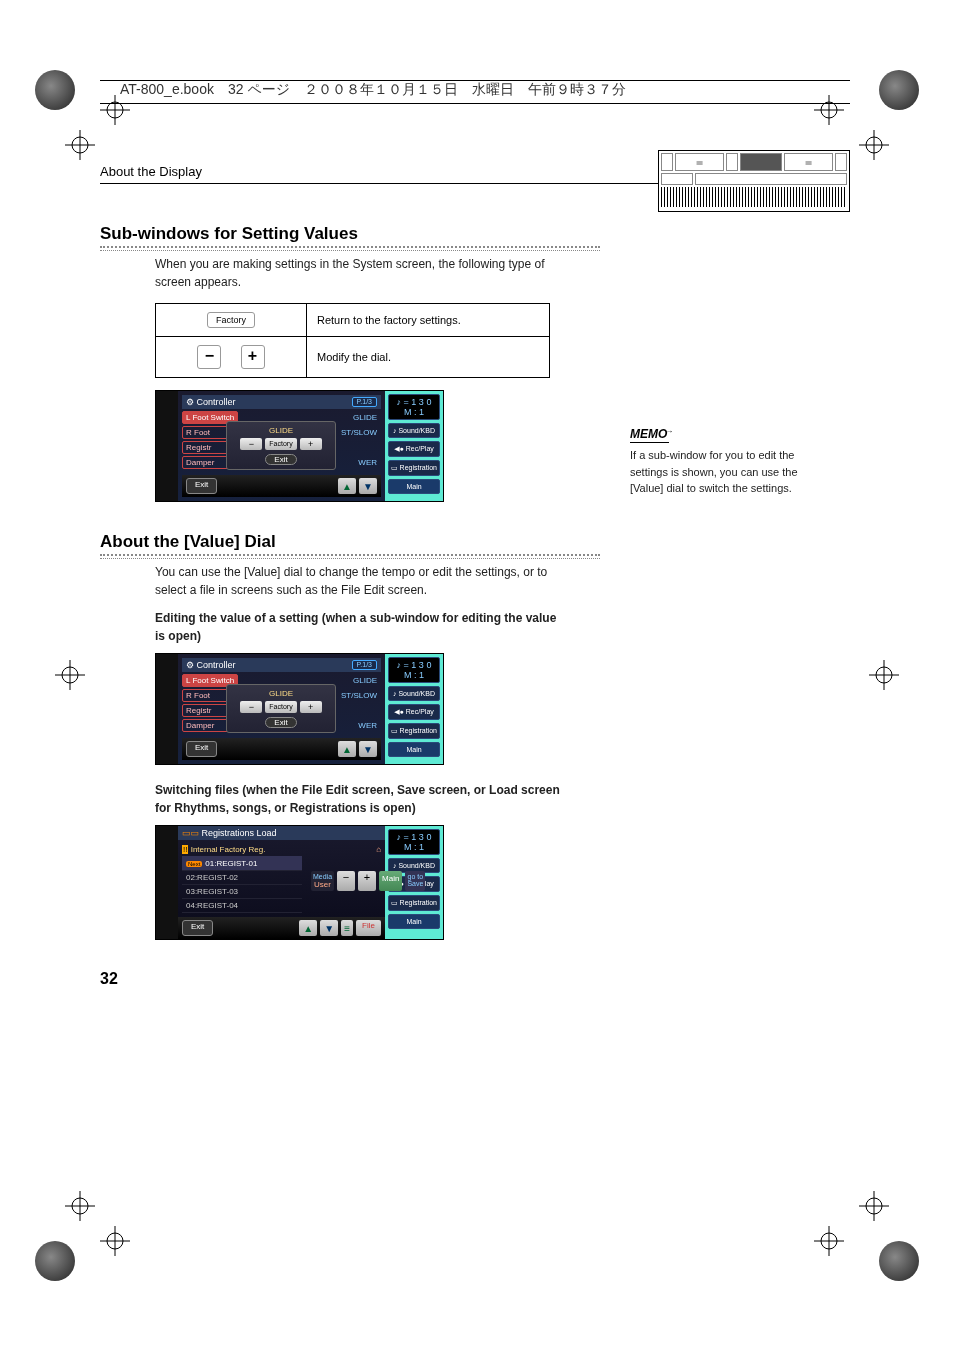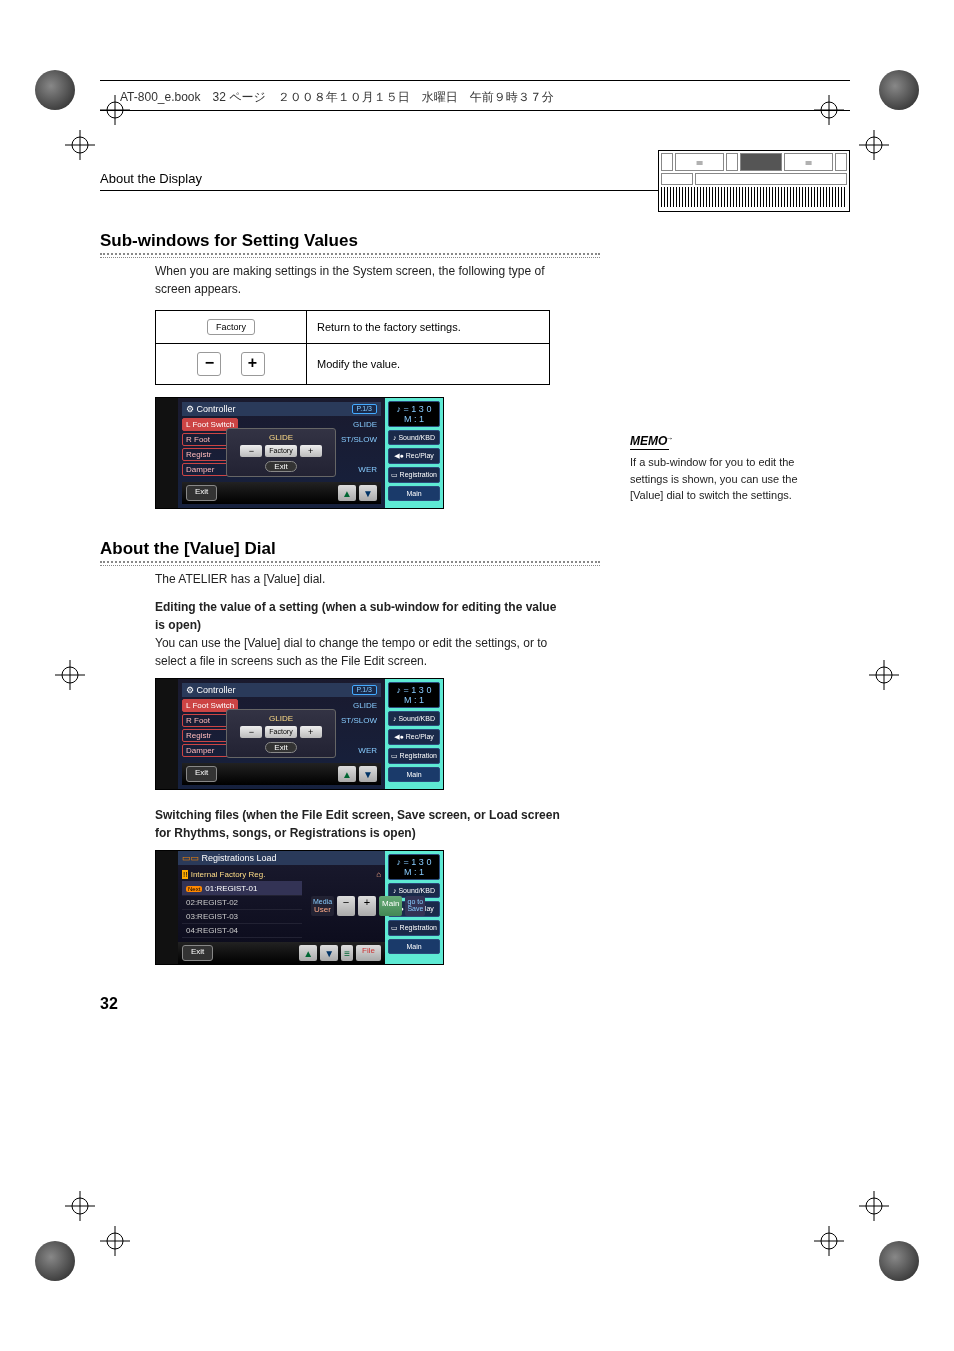--- a/index.html
+++ b/index.html
@@ -40,22 +40,22 @@
   .cm-footer { bottom: 95px; right: 110px; }
   .cm-footer-l { bottom: 95px; left: 100px; }
 
   .page {
     position: absolute;
     top: 80px;
     left: 100px;
     width: 750px;
   }
   .header-bar {
-    font-size: 12px;
-    padding: 8px 0 4px 20px;
+    font-size: 14px;
+    padding: 0 0 4px 20px;
     border-top: 0.5px solid #000;
     border-bottom: 0.5px solid #000;
     margin-bottom: 60px;
     color: #333;
   }
   .section-title-area {
     border-bottom: 1px solid #000;
     padding-bottom: 4px;
     margin-bottom: 10px;
     display: flex;
@@ -405,21 +405,21 @@
         <tbody>
             <tr>
           <td class="left"><span class="factory-btn">Factory</span></td>
           <td>Return to the factory settings.</td>
         </tr>
         <tr>
           <td class="left">
             <span class="pm-btn">−</span>
             <span class="pm-btn">+</span>
           </td>
-          <td>Modify the value.</td>
+          <td>Modify the dial.</td>
         </tr>
       </tbody>
         </table>
 
       <div class="device-shot">
         <div class="ds-main">
           <div class="ds-left" style="position:relative;">
             <div class="ds-title">
               <span>⚙ <span>Controller</span></span>
               <span class="ds-page-badge">P.1/3</span>
@@ -466,23 +466,22 @@
             </div>
             <div class="ds-side-btn">♪ <span>Sound/KBD</span></div>
             <div class="ds-side-btn">◀● <span>Rec/Play</span></div>
             <div class="ds-side-btn">▭ <span>Registration</span></div>
             <div class="ds-side-btn acc">Main</div>
           </div>
         </div>
       </div>
 
       <div class="heading-1" style="margin-top:30px;">About the [Value] Dial</div>
-      <div class="body-text">The ATELIER has a [Value] dial.</div>
+      <div class="body-text">You can use the [Value] dial to change the tempo or edit the settings, or to select a file in screens such as the File Edit screen.</div>
       <div class="body-text bold" style="margin-top:10px;">Editing the value of a setting (when a sub-window for editing the value is open)</div>
-      <div class="body-text">You can use the [Value] dial to change the tempo or edit the settings, or to select a file in screens such as the File Edit screen.</div>
 
       <div class="device-shot">
         <div class="ds-main">
           <div class="ds-left" style="position:relative;">
             <div class="ds-title">
               <span>⚙ <span>Controller</span></span>
               <span class="ds-page-badge">P.1/3</span>
             </div>
             <div class="ds-row">
                 <span class="ds-label sel">L Foot Switch</span>

